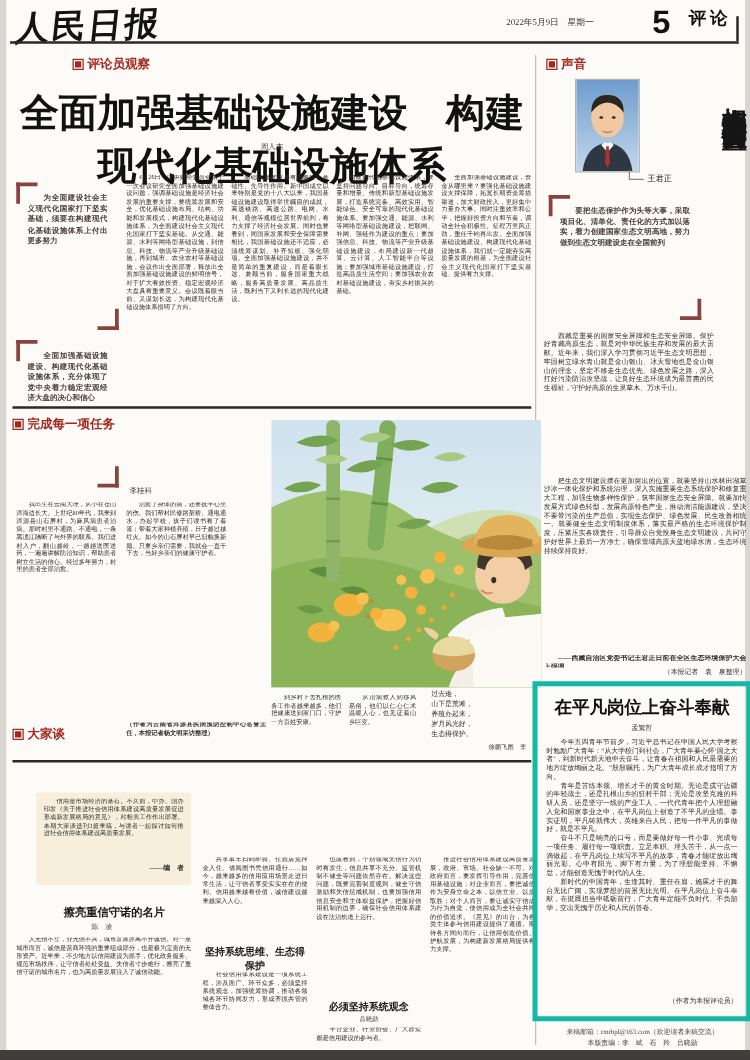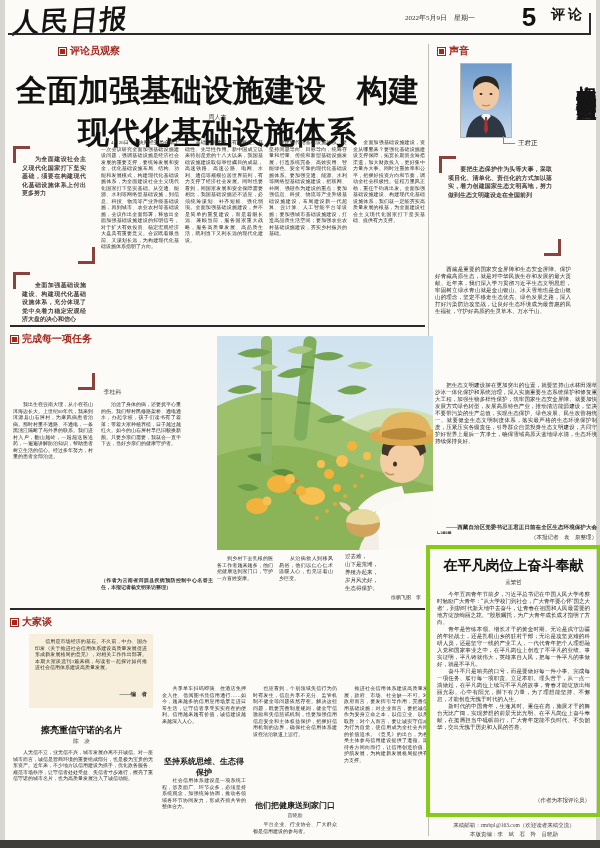--- a/index.html
+++ b/index.html
@@ -18,21 +18,21 @@
   .vline{background:#c2bfb8;}
   .quote-wrap{position:absolute;box-sizing:border-box;}
   .q-tl{position:absolute;left:0;top:0;width:14px;height:14px;border-left:3px solid #8a423c;border-top:3px solid #8a423c;}
   .q-br{position:absolute;right:0;bottom:0;width:14px;height:14px;border-right:3px solid #8a423c;border-bottom:3px solid #8a423c;}
   .q-txt{position:absolute;left:9px;top:9px;right:9px;bottom:9px;font-size:6px;line-height:8.5px;font-weight:700;color:#4a403e;text-align:justify;overflow:hidden;white-space:pre-wrap;}
   .vertical-title{writing-mode:vertical-rl;text-orientation:upright;font-family:"Liberation Sans",sans-serif;font-weight:900;font-size:20px;line-height:23px;color:#161616;letter-spacing:1px;}
   .subhead{font-family:"Liberation Sans",sans-serif;font-weight:900;font-size:9px;color:#1a1a1a;text-align:center;}
   .cream{background:#f7efdb;}
   .note{font-size:5px;line-height:6.5px;font-weight:700;color:#333;text-align:justify;overflow:hidden;}
   .endline{font-size:5.5px;color:#333;text-align:right;}
-  .red-box{border:4px solid #84cc16;}
+  .red-box{border:4px solid #14b8a6;}
   .poem{font-size:5.5px;line-height:8px;color:#2b2b2b;}
   .masthead-logo{font-family:"DejaVu Serif",serif;font-weight:900;font-size:27px;color:#141414;transform:skewX(-8deg) rotate(-2deg);letter-spacing:2px;}
 </style>
 </head>
 <body>
 
 <div id="page">
   <div id="paper">
 
     <div class="abs masthead-logo" style="left:8px;top:2px;width:150px;height:30px;">人民日报</div>
@@ -167,40 +167,40 @@
       <div>过去难，</div>
       <div>山下是荒滩，</div>
       <div>养殖办起来，</div>
       <div>岁月风光好，</div>
       <div>生态得保护。</div>
     </div>
     <div class="abs" style="left:340px;top:594px;width:86px;font-size:5px;text-align:right;color:#333;">徐鹏飞图　李　文</div>
 
     <div class="abs rule" style="left:5px;top:608px;width:415px;height:1.5px;"></div>
 
-    <div class="abs label" style="left:5px;top:615px;">
+    <div class="abs label" style="left:5px;top:580px;">
       <span class="lbl-icon"></span>
       <span>大家谈</span>
     </div>
     <div class="abs cream" style="left:24px;top:634px;width:124px;height:74px;padding:5px 6px;">
       <div class="txt-sm" style="height:52px;">　　信用是市场经济的基石。不久前，中办、国办印发《关于推进社会信用体系建设高质量发展促进形成新发展格局的意见》，对相关工作作出部署。本期大家谈选刊3篇来稿，与读者一起探讨如何推进社会信用体系建设高质量发展。</div>
       <div class="endline" style="font-weight:700;">——编　者</div>
     </div>
-    <div class="abs subhead" style="left:5px;top:724px;width:143px;text-align:center;">擦亮重信守诺的名片</div>
+    <div class="abs subhead" style="left:15px;top:724px;width:143px;text-align:center;">擦亮重信守诺的名片</div>
     <div class="abs byline" style="left:5px;top:738px;width:143px;font-size:5.5px;">陈　凌</div>
     <div class="abs txt-sm" style="left:8px;top:750px;width:140px;height:86px;">　　人无信不立，业无信不兴，城市发展亦离不开诚信。对一座城市而言，诚信是营商环境的重要组成部分，也是极为宝贵的无形资产。近年来，不少地方以信用建设为抓手，优化政务服务、规范市场秩序，让守信者处处受益、失信者寸步难行，擦亮了重信守诺的城市名片，也为高质量发展注入了诚信动能。</div>
 
 
     <div class="abs txt-sm" style="left:157px;top:686px;width:84px;height:66px;">　　共享单车扫码即骑、住酒店免押金入住、借阅图书凭信用通行……如今，越来越多的信用应用场景走进日常生活，让守信者享受实实在在的便利。信用越来越有价值，诚信建设越来越深入人心。</div>
     <div class="abs subhead" style="left:157px;top:756px;width:84px;font-size:8px;">坚持系统思维、生态得保护</div>
     <div class="abs byline" style="left:157px;top:768px;width:84px;font-size:5px;">王　旭</div>
     <div class="abs txt-sm" style="left:157px;top:778px;width:84px;height:58px;">　　社会信用体系建设是一项系统工程，涉及面广、环节众多，必须坚持系统观念，加强统筹协调，推动各领域各环节协同发力，形成齐抓共管的整体合力。</div>
 
     <div class="abs txt-sm" style="left:248px;top:686px;width:84px;height:110px;">　　也应看到，个别领域失信行为仍时有发生，信息共享不充分、监管机制不健全等问题依然存在。解决这些问题，既要完善制度规则，健全守信激励和失信惩戒机制，也要加强信用信息安全和主体权益保护，把握好信用机制的边界，确保社会信用体系建设在法治轨道上运行。</div>
-    <div class="abs subhead" style="left:248px;top:800px;width:84px;font-size:8px;">他们把健康送到家门口</div>
+    <div class="abs subhead" style="left:248px;top:800px;width:84px;font-size:8px;">必须坚持系统观念</div>
     <div class="abs byline" style="left:248px;top:812px;width:84px;font-size:5px;">吕晓勋</div>
     <div class="abs txt-sm" style="left:248px;top:822px;width:84px;height:14px;">　　平台企业、行业协会、广大群众都是信用建设的参与者。</div>
 
     <div class="abs txt-sm" style="left:339px;top:686px;width:84px;height:150px;">　　推进社会信用体系建设高质量发展，政府、市场、社会缺一不可。对政府而言，要发挥引导作用，完善信用基础设施；对企业而言，要把诚信作为安身立命之本，以信立业、以质取胜；对个人而言，要让诚实守信成为行为自觉，使信用成为全社会共同的价值追求。《意见》的出台，为各类主体参与信用建设提供了遵循。期待各方同向而行，让信用创造价值、护航发展，为构建新发展格局提供有力支撑。</div>
 
     <div class="abs label" style="left:432px;top:44px;">
       <span class="lbl-icon"></span>
       <span>声音</span>
     </div>
 

